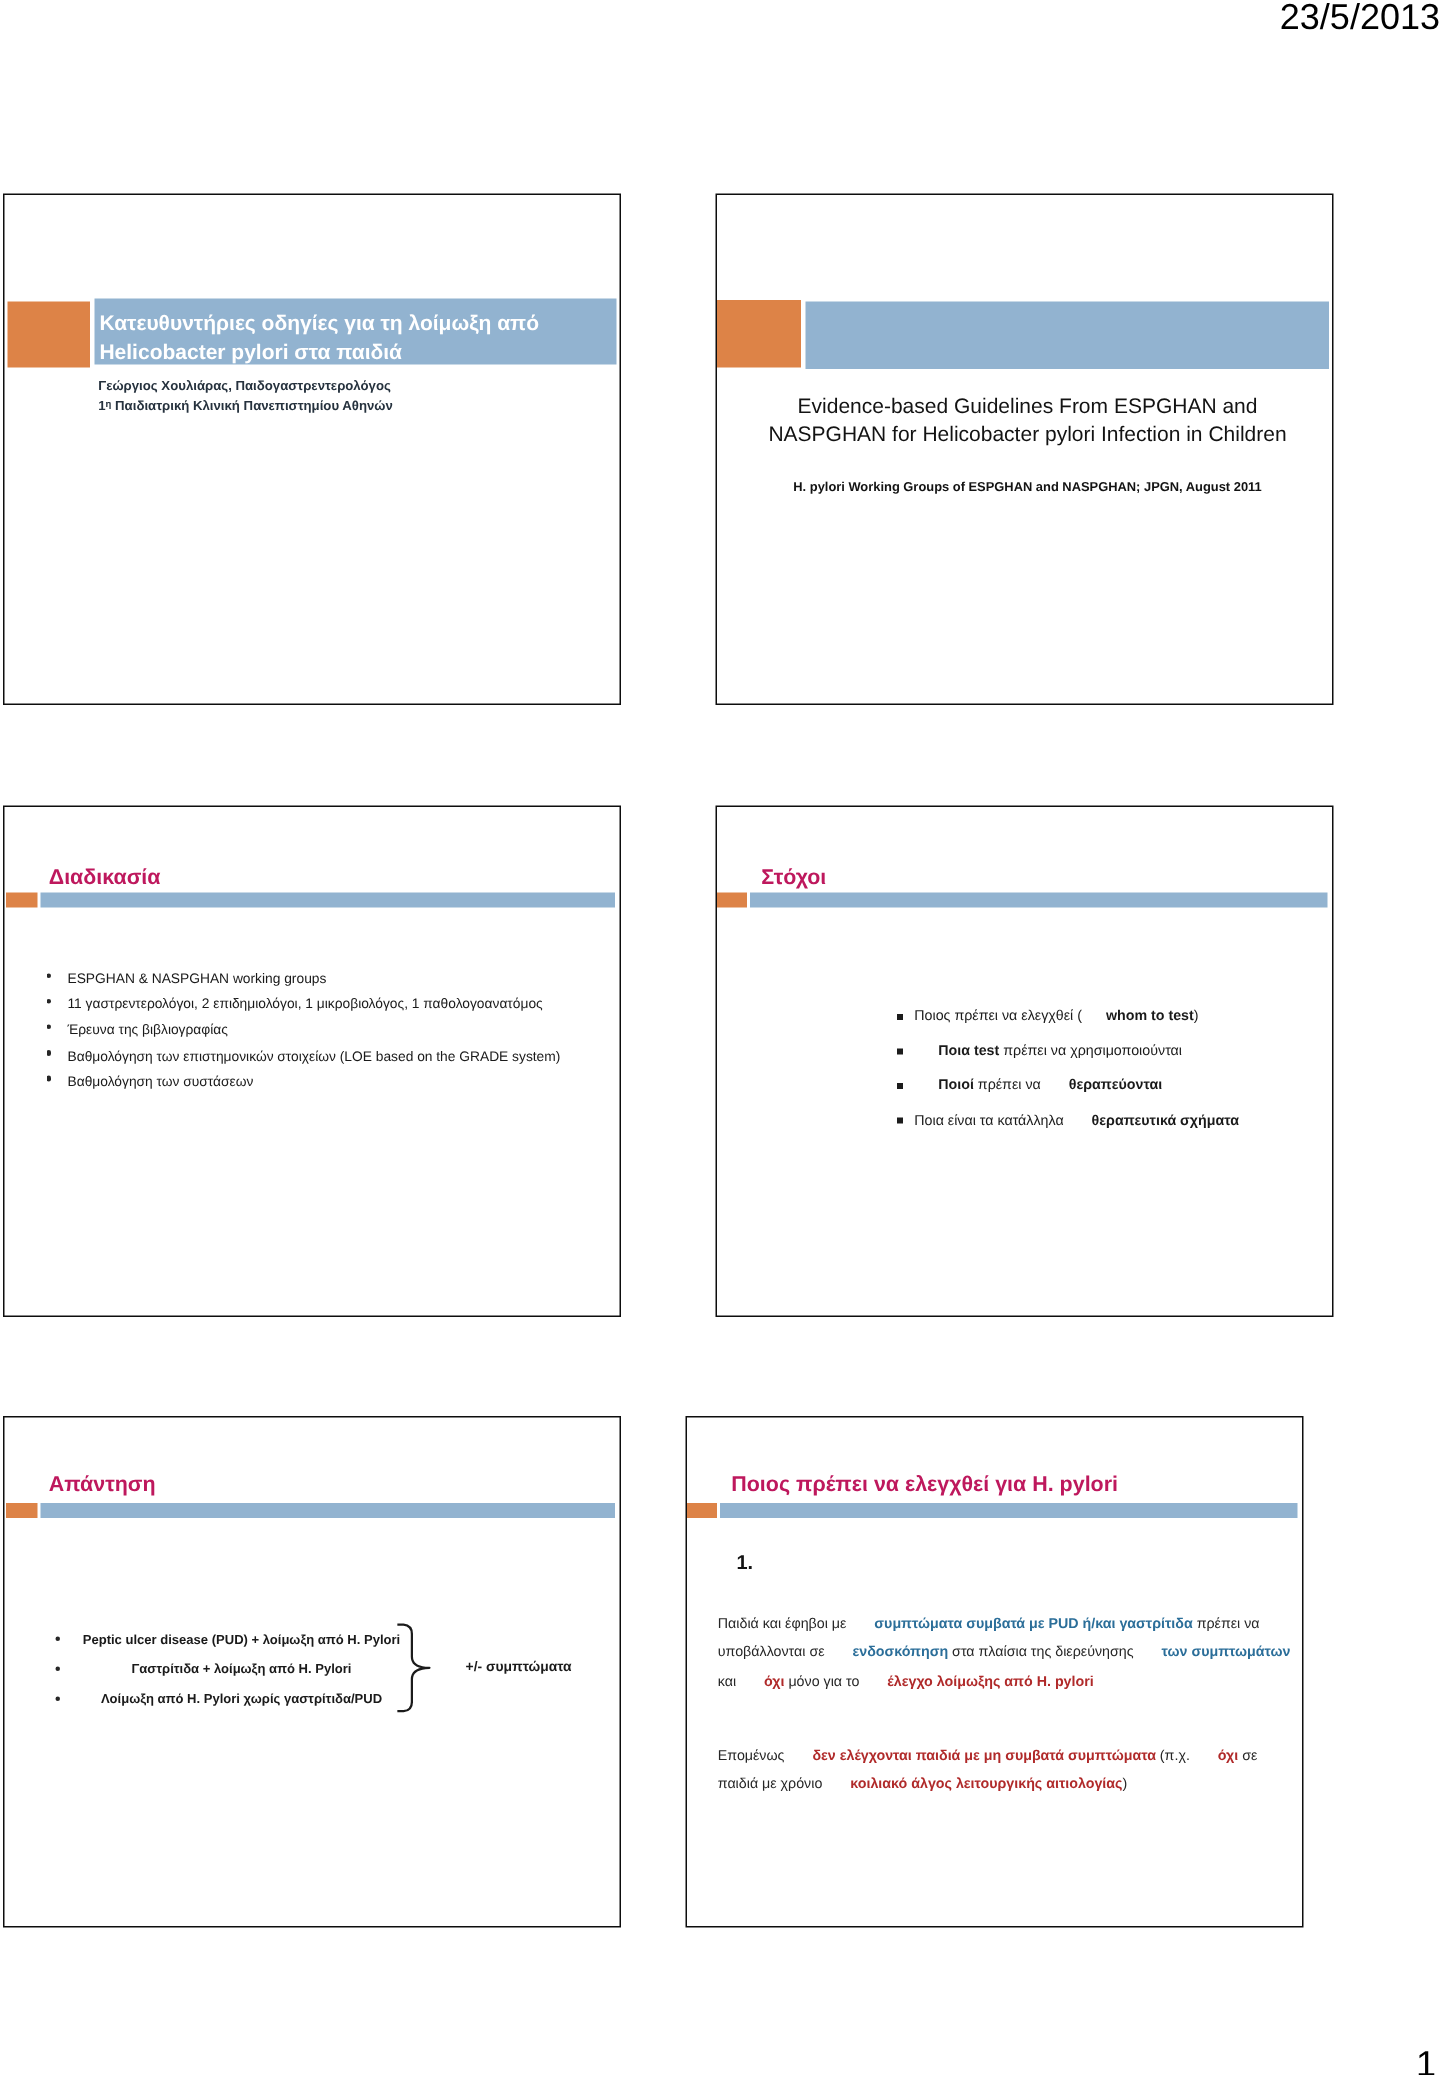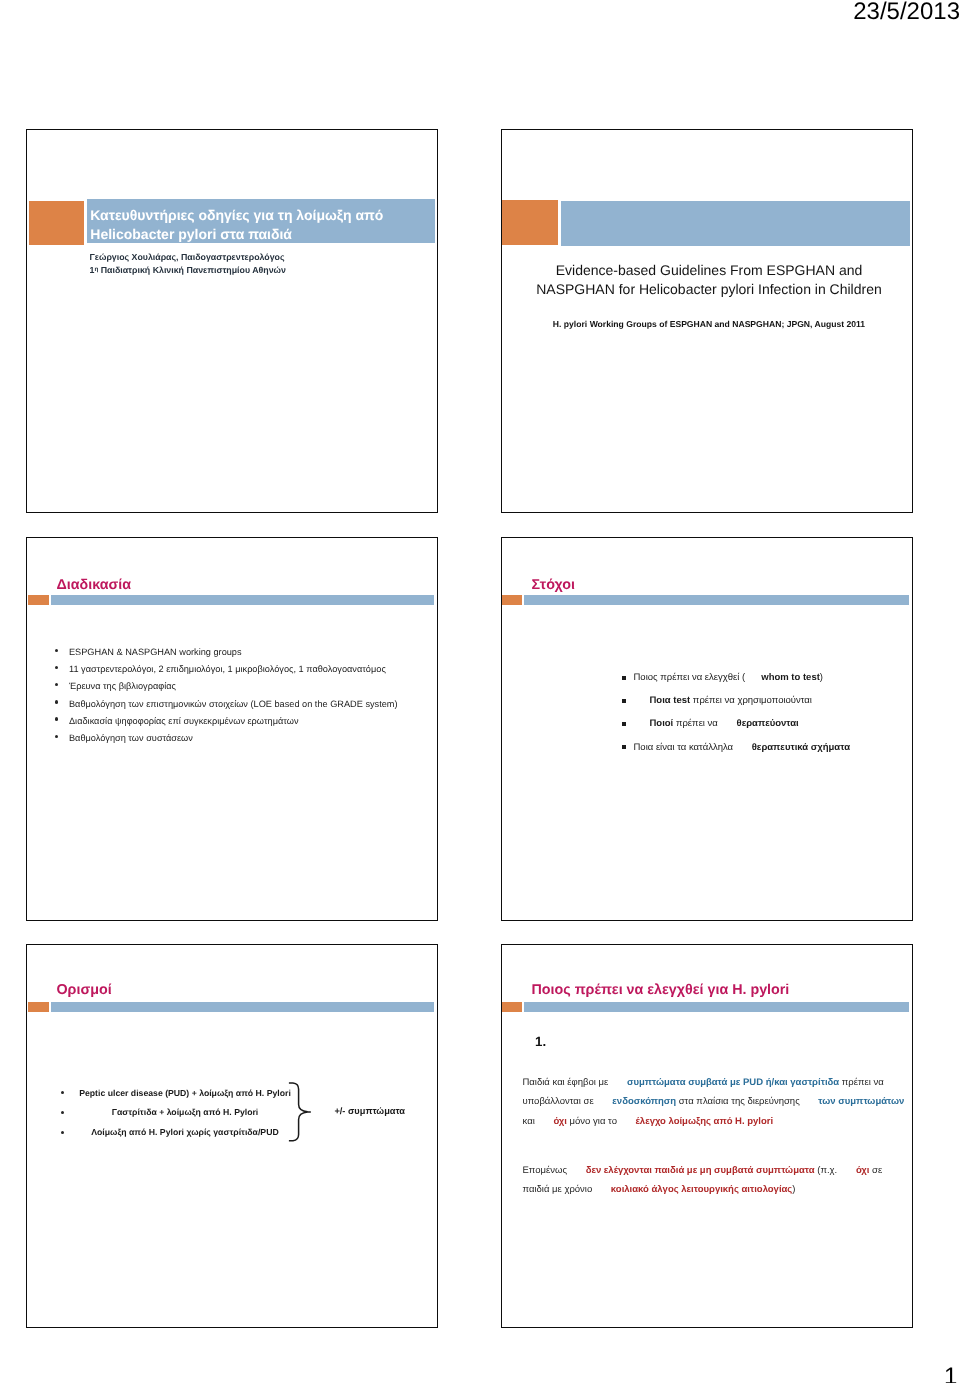--- a/index.html
+++ b/index.html
@@ -2,25 +2,25 @@
 <html><head>
 <meta charset="utf-8">
 <title>Handout</title>
 <style>
   html,body{margin:0;padding:0;background:#fff;}
   body{width:960px;height:1383px;font-family:"Liberation Sans",sans-serif;-webkit-font-smoothing:antialiased;text-rendering:geometricPrecision;}
   .page{position:relative;width:960px;height:1383px;overflow:hidden;background:#fff;}
   .hdr-date{position:absolute;right:0px;top:-1.7px;font-size:24px;color:#000;transform:translateZ(0);}
   .pageno{position:absolute;left:944px;top:1362.5px;font-size:24px;color:#000;transform:translateZ(0);}
 
-  .slide{position:absolute;width:411.5px;height:384px;background:#fff;
-         border:1.7px solid #0d0d0d;box-sizing:border-box;overflow:hidden;margin-left:24px;}
+  .slide{position:absolute;width:411.5px;height:341px;background:#fff;
+         border:1.7px solid #0d0d0d;box-sizing:border-box;overflow:hidden;}
   .s1{left:2px;top:129px;}   .s2{left:477px;top:129px;}
   .s3{left:2px;top:537px;}   .s4{left:477px;top:537px;}
-  .s5{left:2px;top:944px;}   .s6{left:477px;top:944px;}
+  .s5{left:2px;top:944px;}   .s6{left:457px;top:944px;}
 
   
   .ban-orange{position:absolute;background:#DD8347;}
   .ban-blue{position:absolute;background:#92B3D0;}
 
   .t1-title{position:absolute;color:#fff;font-weight:bold;font-size:14px;line-height:19.1px;}
   .t1-sub{position:absolute;color:#26323E;font-weight:bold;font-size:8.8px;line-height:11.8px;}
   sup{font-size:0.72em;vertical-align:0.38em;}
 
   .t2-main{position:absolute;text-align:center;color:#131313;font-size:14px;line-height:19.1px;}
@@ -103,24 +103,20 @@
       <div class="bi">
           <span class="bullet">•</span>
           <span class="txt">Έρευνα της βιβλιογραφίας</span>
         </div>
       <div class="bi">
           <span class="bullet">•</span>
           <span class="txt">Βαθμολόγηση των επιστημονικών στοιχείων (LOE based on the GRADE system)</span>
         </div>
       <div class="bi">
           <span class="bullet">•</span>
-          <span class="txt">Διαδικασία ψηφοφορίας επί συγκεκριμένων ερωτημάτων</span>
-        </div>
-      <div class="bi">
-          <span class="bullet">•</span>
           <span class="txt">Βαθμολόγηση των συστάσεων</span>
         </div>
     </div>
   </div>
 
   <div class="slide s4">
     <div class="c-title" style="left:29.5px;top:39px;">Στόχοι</div>
     <div class="c-bar-orange" style="left:-1px;top:57.3px;width:21px;"></div>
     <div class="c-bar-blue" style="left:22px;top:57.3px;right:2.3px;"></div>
     <div class="blist l4b" style="left:121.5px;top:128.3px;width:290px;">
@@ -137,21 +133,21 @@
           <span class="txt"><b>Ποιοί</b> πρέπει να <b>θεραπεύονται</b></span>
         </div>
       <div class="bi">
           <span class="bullet">▪</span>
           <span class="txt">Ποια είναι τα κατάλληλα <b>θεραπευτικά σχήματα</b></span>
         </div>
     </div>
   </div>
 
   <div class="slide s5">
-    <div class="c-title" style="left:29.5px;top:36.6px;">Ορισμοί</div>
+    <div class="c-title" style="left:29.5px;top:36.6px;">Απάντηση</div>
     <div class="c-bar-orange" style="left:1px;top:57.3px;width:21px;"></div>
     <div class="c-bar-blue" style="left:24.2px;top:57.3px;right:2.3px;"></div>
     <div class="blist l5" style="left:26.6px;top:138.5px;width:250px;text-align:center;">
       <div class="bi">
           <span class="bullet">•</span>
           <span class="txt">Peptic ulcer disease (PUD) + λοίμωξη από H. Pylori</span>
         </div>
       <div class="bi">
           <span class="bullet">•</span>
           <span class="txt">Γαστρίτιδα + λοίμωξη από H. Pylori</span>

